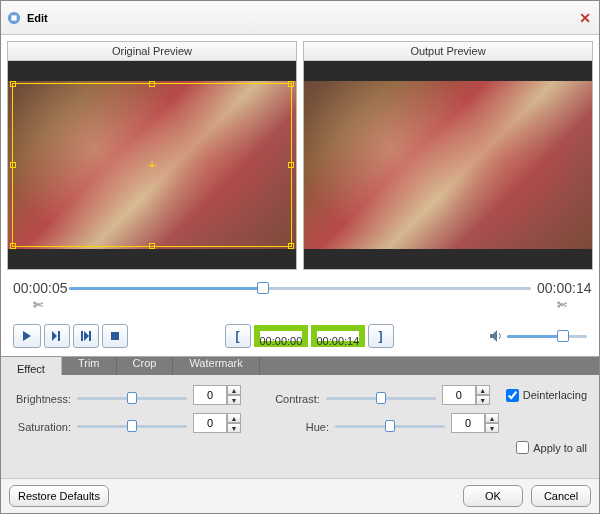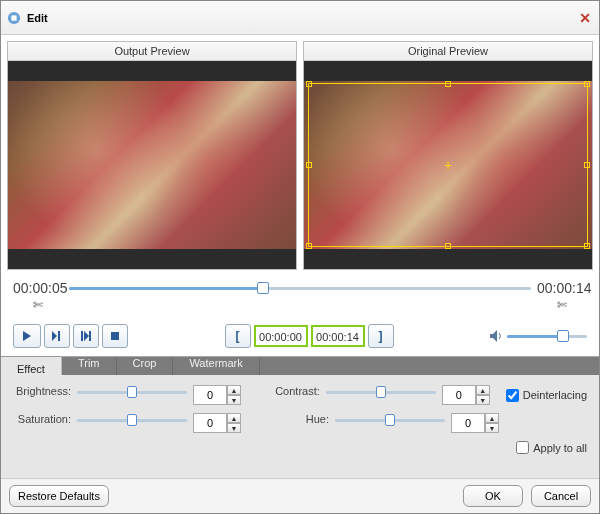--- a/index.html
+++ b/index.html
@@ -27,28 +27,28 @@
 .time-label.right { text-align: right; }
 .hslider { flex: 1; position: relative; height: 14px; }
 .hslider .track { position: absolute; left:0; right:0; top: 6px; height: 3px; background: #bcd; border-radius: 2px; }
 .hslider .fill { position:absolute; left:0; top:6px; height:3px; background:#6da9e0; border-radius:2px; }
 .hslider .thumb { position:absolute; top:1px; width:12px; height:12px; background:#fff; border:1px solid #5a8ec8; border-radius:2px; }
 .scissor { width:14px; height:14px; color:#555; font-size:12px; text-align:center; }
 .controls-row { display:flex; align-items:center; justify-content:space-between; padding: 4px 12px 8px; }
 .ctrl-group { display:flex; align-items:center; gap:3px; }
 .btn { min-width:26px; height:24px; border:1px solid #9ab; background:linear-gradient(#fff,#e6eef6); border-radius:3px; display:flex; align-items:center; justify-content:center; cursor:pointer; color:#2a5a9a; font-size:12px; }
 .btn.wide{min-width:28px}
-.timebox { width:54px; height:22px; border:2px solid #84cc16; background:#fff; text-align:center; line-height:20px; font-size:11px; color:#333; }
+.timebox { width:54px; height:22px; border:6px solid #84cc16; background:#fff; text-align:center; line-height:20px; font-size:11px; color:#333; }
 .vol-slider { width:80px; }
 .tabs { display:flex; background:#7c7c7c; border-top:1px solid #aaa; }
 .tab { padding: 0 16px; color:#eee; font-size:11px; cursor:pointer; border-right:1px solid #6a6a6a; }
 .tab.active { background:#e6e6e6; color:#222; border-top:1px solid #999; border-right:1px solid #bbb; margin-top:-1px; padding-top:6px; }
 .tab-body { background:#e6e6e6; padding: 10px 12px; flex:1; }
 .prop-row { display:flex; align-items:center; gap:8px; margin-bottom:8px; }
-.prop-col { display:flex; align-items:flex-start; gap:6px; }
+.prop-col { display:flex; align-items:flex-end; gap:6px; }
 .prop-label { width:58px; text-align:right; color:#444; }
 .mini-slider { width:110px; position:relative; height:14px; }
 .mini-slider .track{position:absolute;left:0;right:0;top:6px;height:3px;background:#bcd;border-radius:2px}
 .mini-slider .tick{position:absolute;top:3px;width:1px;height:8px;background:#9ab}
 .mini-slider .thumb{position:absolute;top:1px;width:10px;height:12px;background:#fff;border:1px solid #5a8ec8;border-radius:2px}
 .spin { display:flex; align-items:center; }
 .spin input { width:34px; height:20px; border:1px solid #aaa; text-align:center; font-size:11px; }
 .updn { display:flex; flex-direction:column; }
 .updn button { width:14px; height:10px; border:1px solid #aaa; background:linear-gradient(#fff,#e6e6e6); font-size:7px; line-height:7px; padding:0; cursor:pointer; color:#333; }
 .check { display:flex; align-items:center; gap:4px; font-size:11px; color:#333; }
@@ -70,42 +70,42 @@
           <circle cx="8" cy="8" r="7" fill="#6aa0d8"></circle>
           <rect x="5" y="5" width="6" height="6" fill="#fff"></rect>
         </svg>
     </span>
     <span class="title">Edit</span>
     <span class="close">✕</span>
   </div>
 
   <div class="preview-row">
     <div class="pane">
-      <div class="pane-header">Output Preview</div>
-      <div class="pane-body">
-        <div class="video-img"></div>
-      </div>
-    </div>
-    <div class="pane">
       <div class="pane-header">Original Preview</div>
       <div class="pane-body">
         <div class="video-img"></div>
         <div class="crop-frame">
           <div class="handle h-tl"></div>
           <div class="handle h-tm"></div>
           <div class="handle h-tr"></div>
           <div class="handle h-ml"></div>
           <div class="handle h-mr"></div>
           <div class="handle h-bl"></div>
           <div class="handle h-bm"></div>
           <div class="handle h-br"></div>
           <div class="center-cross">+</div>
         </div>
       </div>
     </div>
+    <div class="pane">
+      <div class="pane-header">Output Preview</div>
+      <div class="pane-body">
+        <div class="video-img"></div>
+      </div>
+    </div>
   </div>
 
   <div class="timeline-area">
     <div class="trow">
       <span class="time-label">00:00:05</span>
       <div class="hslider">
         <div class="track"></div>
         <div class="fill" id="tl-fill" style="width: 42%;"></div>
         <div class="thumb" id="tl-thumb" style="left: calc(42% - 6px);"></div>
       </div>

